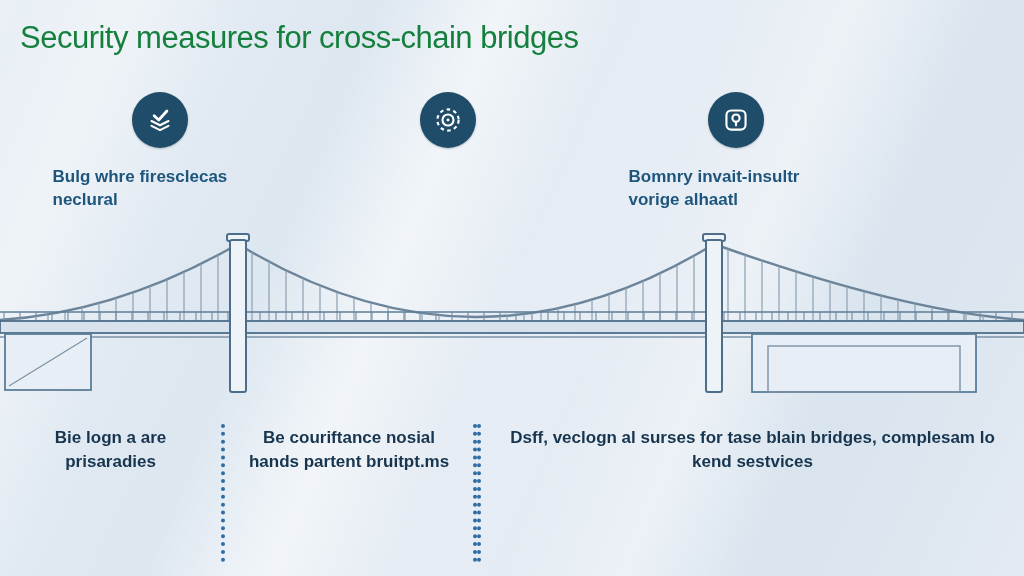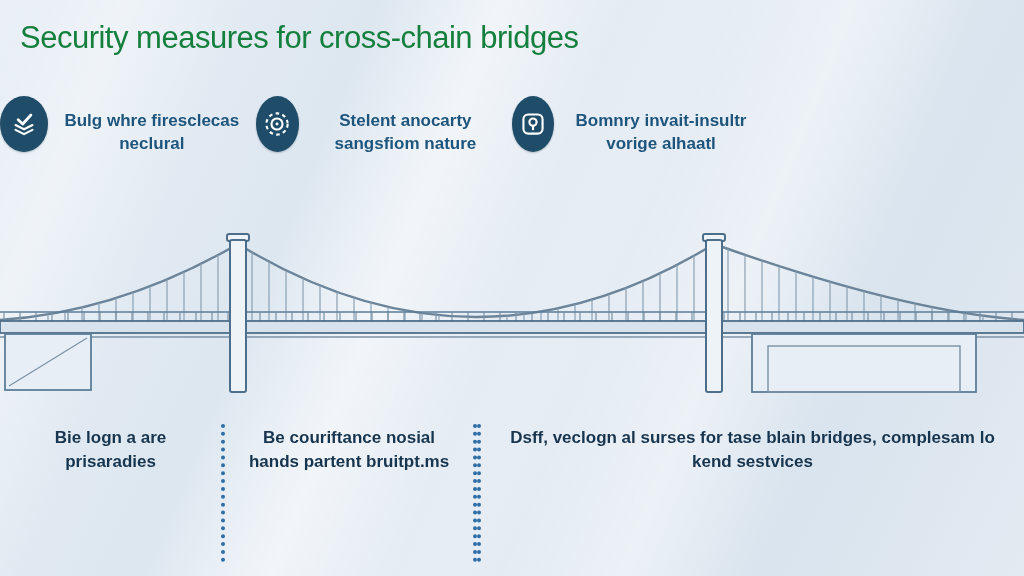--- a/index.html
+++ b/index.html
@@ -25,22 +25,22 @@
     color:#15803d;
     margin-left:8px;
   }
   
   .features {
     position:absolute; top:92px; left:0; width:1024px;
     display:flex;
   }
   .feature {
     flex:0 0 25%;
-    display:flex; flex-direction:row; align-items:center;
-    text-align:center;
+    display:flex; flex-direction:column; align-items:center;
+    margin-left:32px;
   }
   .icon-circle {
     width:56px; height:56px; border-radius:50%;
     background:#1f4c68;
     display:flex; align-items:center; justify-content:center;
     box-shadow:0 1px 2px rgba(20,40,60,.25);
   }
   .icon-circle svg { width:34px; height:34px; }
   .feature-label {
     margin-top:18px;
@@ -93,21 +93,20 @@
   </div>
 
   <div class="feature">
     <div class="icon-circle">
       <svg viewBox="0 0 32 32" fill="none" stroke="#ffffff" stroke-width="2">
         <circle cx="16" cy="16" r="10" stroke-dasharray="3.4 3.1"></circle>
         <circle cx="16" cy="16" r="5.2"></circle>
         <circle cx="16" cy="16" r="1.4" fill="#ffffff" stroke="none"></circle>
       </svg>
     </div>
-    <div class="feature-label">Stelent anocarty sangsfiom nature</div>
   </div>
 
 
   <div class="feature">
     <div class="icon-circle">
       <svg viewBox="0 0 32 32" fill="none" stroke="#ffffff" stroke-width="2" stroke-linecap="round">
         <rect x="7" y="7" width="18" height="18" rx="4.5"></rect>
         <circle cx="16" cy="14.2" r="3.4"></circle>
         <path d="M16 17.6 L16 21"></path>
       </svg>

